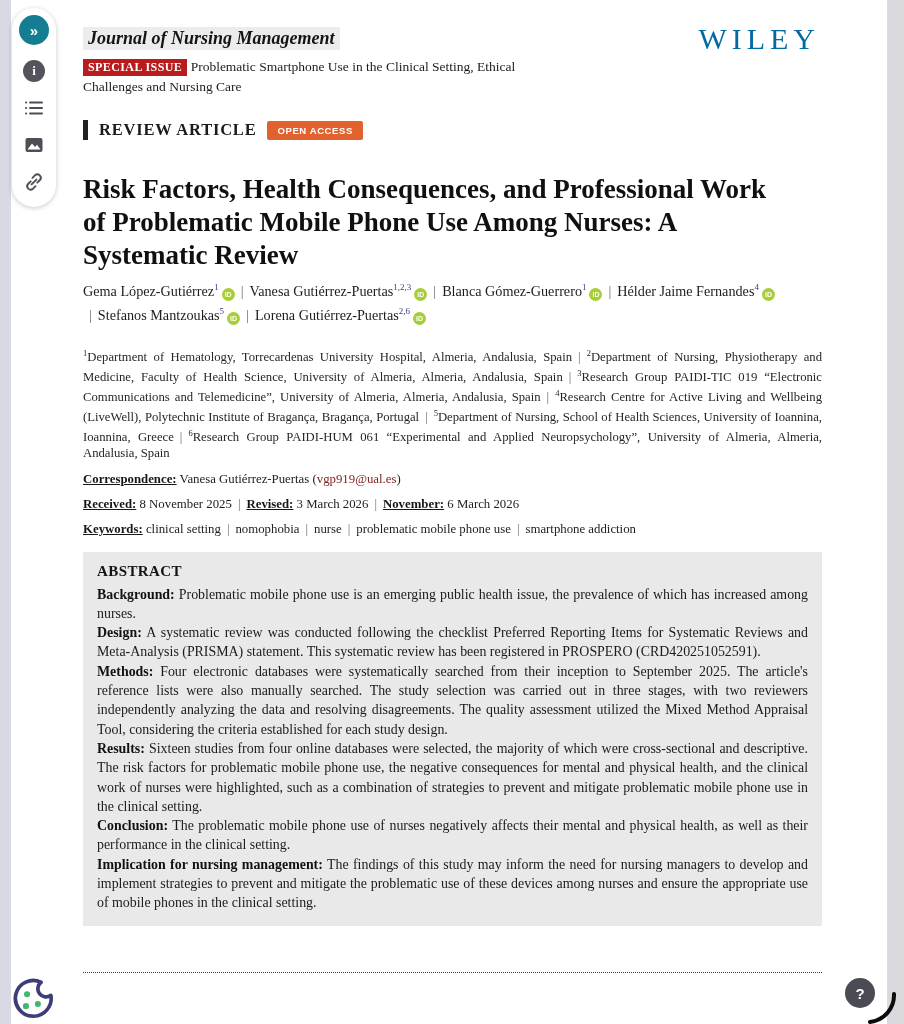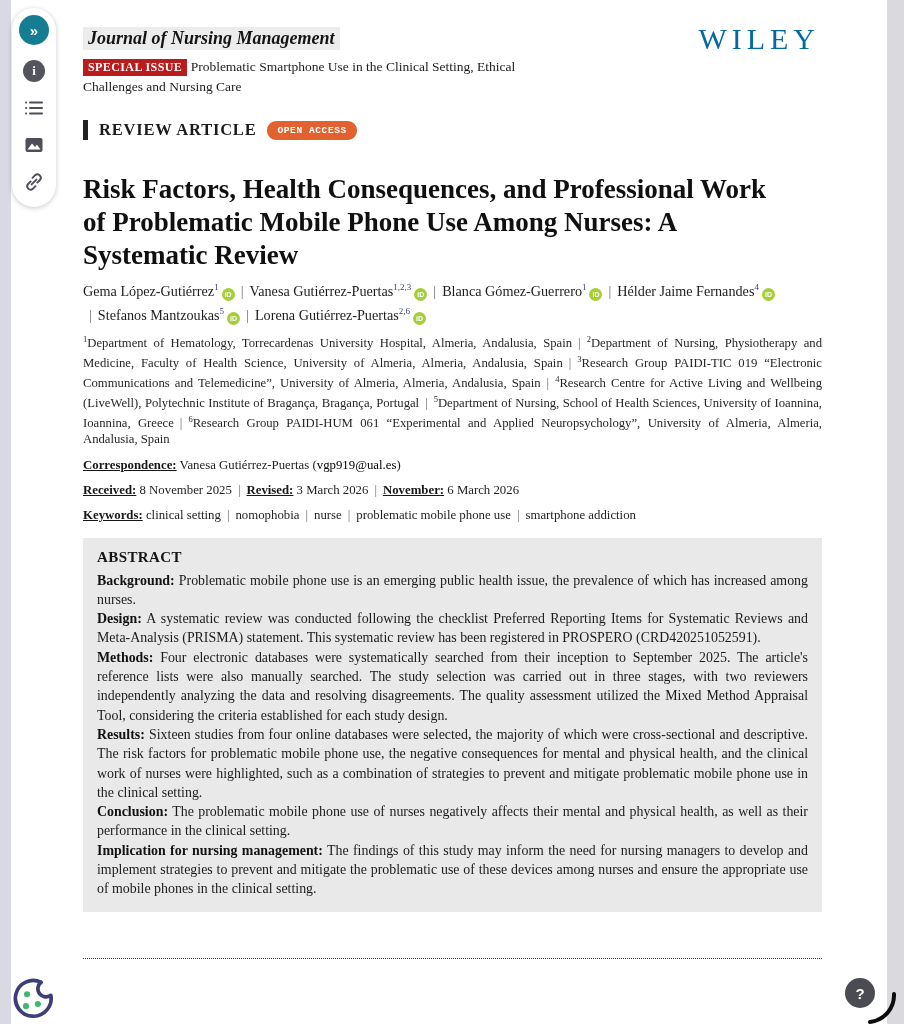--- a/index.html
+++ b/index.html
@@ -31,43 +31,43 @@
   .special-line { margin-top:7px; max-width:470px; font-size:13.5px; line-height:1.45; color:#1c1c1c; }
   .si-badge { background:#b91c1c; color:#fff; font-weight:bold; font-size:12px;
               padding:1px 5px 2px; letter-spacing:.4px; }
   .wiley { position:absolute; right:2px; top:22px; font-family:"Liberation Serif",serif;
            font-size:30px; letter-spacing:5px; color:#0369a1; font-weight:500; }
 
   
   .type-row { margin-top:24px; display:flex; align-items:center; gap:11px; }
   .type-bar { width:5px; height:20px; background:#222; }
   .type-label { font-weight:bold; font-size:16.5px; letter-spacing:.8px; color:#1b1b1b; }
-  .oa-badge { background:#e2622f; color:#fff; font-family:Liberation Mono, monospace;
+  .oa-badge { background:#e2622f; color:#fff; font-family:Liberation Sans, sans-serif;
               font-weight:bold; font-size:9.5px; letter-spacing:.6px; padding:4px 10px;
-              border-radius:9px;text-align:center; }
+              border-radius:2px;text-align:center; }
 
   .article-title { margin-top:33px; font-weight:bold; font-size:27px; line-height:33px;
                    color:#101010; max-width:710px; }
 
   
   .authors { margin-top:5px; font-size:14.2px; line-height:20px; color:#1c1c1c; max-width:739px; }
   .author-sup { font-size:9px; vertical-align:super; color:#3a3a80; }
   .orcid { display:inline-block; width:13px; height:13px; border-radius:50%; background:#a6ce39;
            color:#fff; font-family:"Liberation Sans",sans-serif; font-weight:bold; font-size:7px;
            line-height:13px; text-align:center; vertical-align:-1px; margin-left:3px; cursor:pointer; }
   .sep { color:#6b6b6b; padding:0 6px; }
 
   
-  .affiliations { margin-top:7px; font-size:12.7px; line-height:15.8px; color:#262626;
+  .affiliations { margin-top:21px; font-size:12.7px; line-height:15.8px; color:#262626;
                   text-align:justify; }
   .aff-sup { font-size:8.5px; vertical-align:super; color:#262626; }
 
   .meta-line { margin-top:9px; font-size:12.8px; line-height:16px; color:#222; }
   .meta-line b { color:#161616;text-decoration:underline; }
-  a.link { color:#000000; text-decoration:none; cursor:pointer;font-family:Liberation Serif, serif; }
+  a.link { color:#7f1d1d; text-decoration:none; cursor:pointer;font-family:Liberation Serif, serif; }
 
   
   .abstract { margin-top:15px; background:#e9e9e9; padding:11px 14px 13px; }
   .abstract h2 { font-size:15px; letter-spacing:.4px; color:#141414; margin-bottom:5px; }
   .abstract p { font-size:13.9px; line-height:19.3px; color:#1b1b1b; text-align:justify; }
   .abstract p b { color:#111; }
 
   
   .footer-rule { margin-top:46px; border-top:1.6px dotted #3c3c3c; }
 

